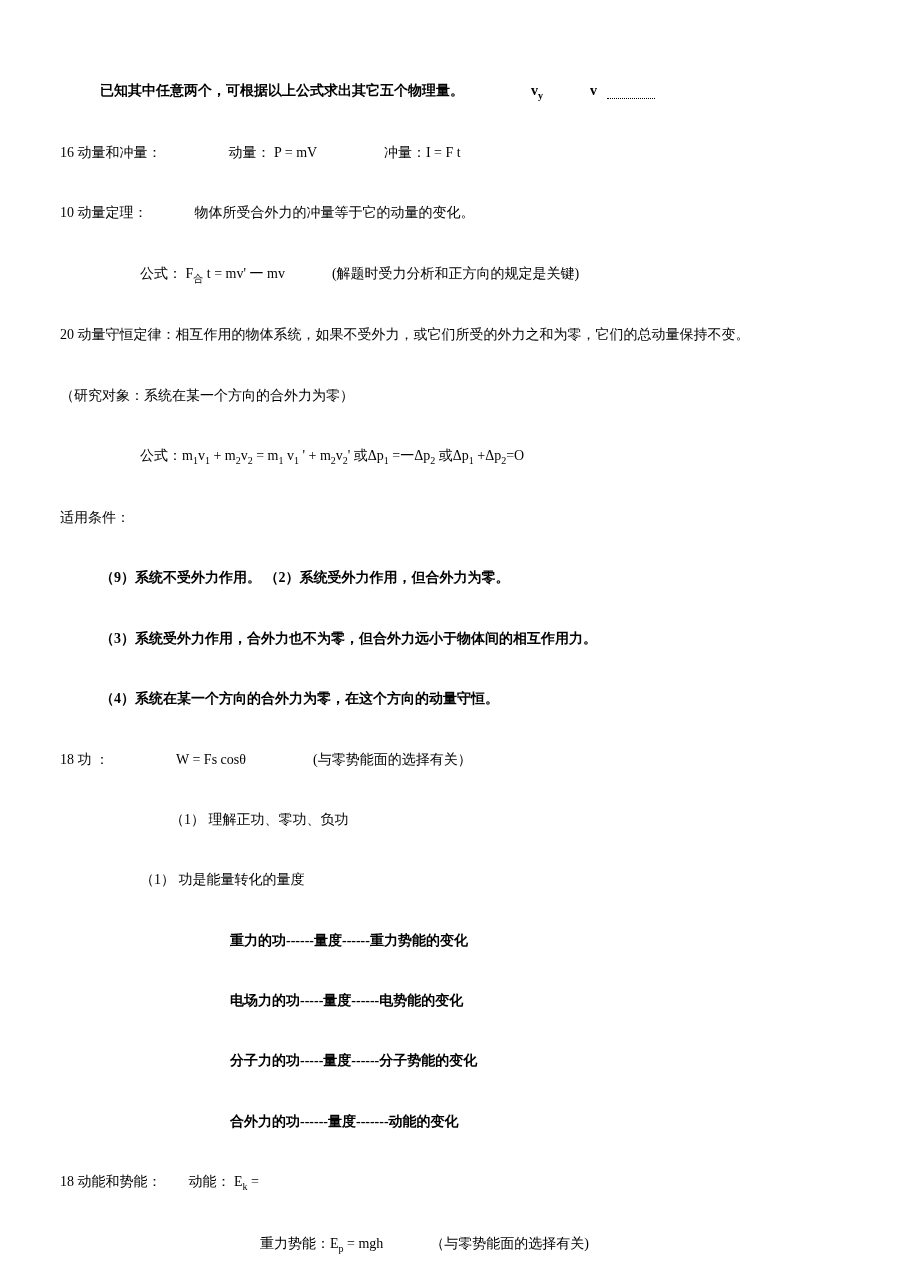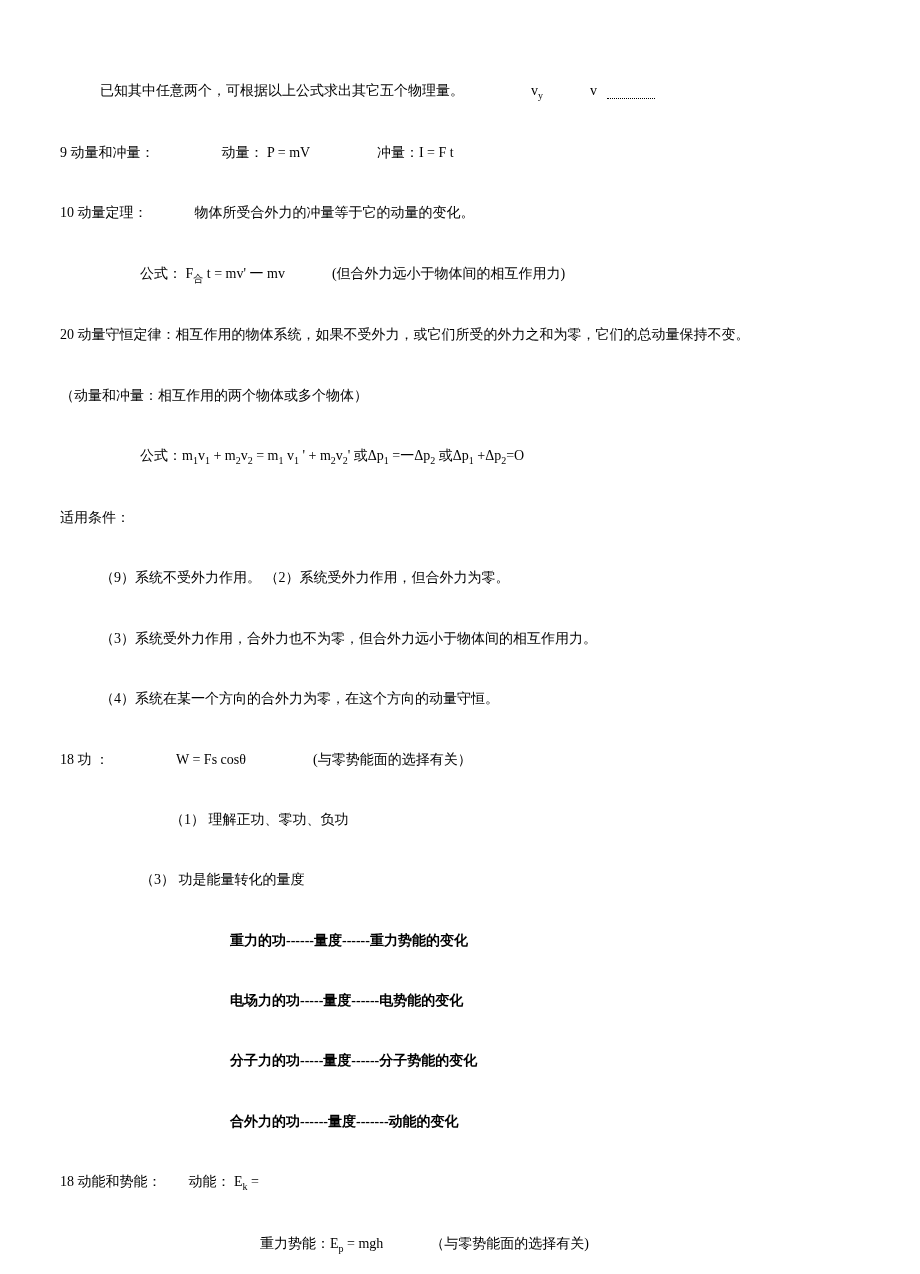--- a/index.html
+++ b/index.html
@@ -10,20 +10,21 @@
       margin: 0;
       padding: 80px 60px 40px 60px;
       width: 800px;
       line-height: 1.6;
     }
     .para {
       margin-bottom: 38px;
     }
     .indent-1 {
       padding-left: 40px;
+      font-weight: bold;
     }
     .indent-2 {
       padding-left: 80px;
     }
     .indent-3 {
       padding-left: 110px;
     }
     .indent-4 {
       padding-left: 170px;
       font-weight: bold;
@@ -71,45 +72,45 @@
 <div class="para indent-1 top-right">
   <span>已知其中任意两个，可根据以上公式求出其它五个物理量。</span>
   <span class="seg-gap-lg"></span>
   <span class="vy-group"><span>v</span><sub>y</sub></span>
   <span class="seg-gap"></span>
   <span>v</span>
   <span class="v-line"></span>
 </div>
 
 <div class="para">
-  <span>9 动量和冲量：</span>
+  <span>16 动量和冲量：</span>
   <span class="seg-gap-lg"></span>
   <span>动量： P = mV</span>
   <span class="seg-gap-lg"></span>
   <span>冲量：I = F t</span>
 </div>
 
 <div class="para">
   <span>10 动量定理：</span>
   <span class="seg-gap"></span>
   <span>物体所受合外力的冲量等于它的动量的变化。</span>
 </div>
 
 <div class="para indent-2">
   <span>公式：  F</span><span class="sub-label">合</span><span> t = mv' 一 mv</span>
   <span class="seg-gap"></span>
-  <span>(但合外力远小于物体间的相互作用力)</span>
+  <span>(解题时受力分析和正方向的规定是关键)</span>
 </div>
 
 <div class="para">
   <span>20 动量守恒定律：相互作用的物体系统，如果不受外力，或它们所受的外力之和为零，它们的总动量保持不变。</span>
 </div>
 
 <div class="para" style="padding-left:0">
-  <span>（动量和冲量：相互作用的两个物体或多个物体）</span>
+  <span>（研究对象：系统在某一个方向的合外力为零）</span>
 </div>
 
 <div class="para indent-2">
   <span>公式：m</span><sub>1</sub><span>v</span><sub>1</sub><span>   + m</span><sub>2</sub><span>v</span><sub>2</sub><span> = m</span><sub>1</sub><span> v</span><sub>1</sub><span> ' + m</span><sub>2</sub><span>v</span><sub>2</sub><span>'  或Δp</span><sub>1</sub><span> =一Δp</span><sub>2</sub><span>    或Δp</span><sub>1</sub><span> +Δp</span><sub>2</sub><span>=O</span>
 </div>
 
 <div class="para">
   <span>适用条件：</span>
 </div>
 
@@ -131,21 +132,21 @@
   <span>W = Fs cosθ</span>
   <span class="seg-gap-lg"></span>
   <span>(与零势能面的选择有关）</span>
 </div>
 
 <div class="para indent-3">
   <span>（1）   理解正功、零功、负功</span>
 </div>
 
 <div class="para indent-2">
-  <span>（3）   功是能量转化的量度</span>
+  <span>（1）   功是能量转化的量度</span>
 </div>
 
 <div class="para indent-4">
   <span>重力的功------量度------重力势能的变化</span>
 </div>
 
 <div class="para indent-4">
   <span>电场力的功-----量度------电势能的变化</span>
 </div>
 

